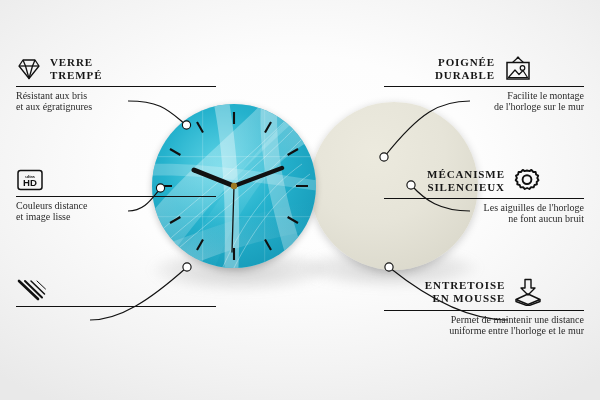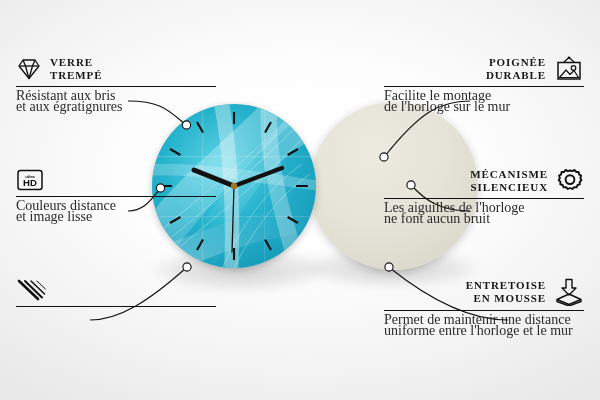--- a/index.html
+++ b/index.html
@@ -11,36 +11,36 @@
   #stage{
     position:relative;width:600px;height:400px;
     background:
       radial-gradient(ellipse 75% 70% at 50% 42%, #ffffff 0%, #fdfdfd 40%, #f3f3f3 72%, #e9e9e9 100%);
     overflow:hidden;
   }
   
   .feat{position:absolute;width:200px;}
   .feat .head{display:flex;align-items:center;gap:8px;}
   .feat.left .head{justify-content:flex-start;}
-  .feat.right .head{justify-content:flex-end;}
+  .feat.right .head{justify-content:center;}
   .titleTxt{
     font-family:"Liberation Serif", serif;
     font-weight:700;letter-spacing:.9px;
     font-size:11px;line-height:13px;color:#161616;
     text-transform:uppercase;
   }
   .feat.left .titleTxt{text-align:left;}
   .feat.right .titleTxt{text-align:right;}
   .rule{height:1.4px;background:#111;margin:4px 0 4px 0;width:100%;}
   .desc{
     font-family:"Liberation Serif", serif;
-    font-size:14px;line-height:10.2px;color:#2a2a2a;
+    font-size:10px;line-height:10.2px;color:#2a2a2a;
   }
   .feat.left .desc{text-align:left;}
-  .feat.right .desc{text-align:left;}
+  .feat.right .desc{text-align:right;}
   .ico{flex:0 0 auto;display:block;}
   
   #f-verre   {left:16px; top:56px;}
   #f-impr    {left:16px; top:168px;}
   #f-bords   {left:16px; top:278px;}
   #f-poig    {left:384px;top:56px;}
   #f-meca    {left:384px;top:168px;}
   #f-entre   {left:384px;top:278px;}
   
   #product{position:absolute;left:0;top:0;width:600px;height:400px;}

